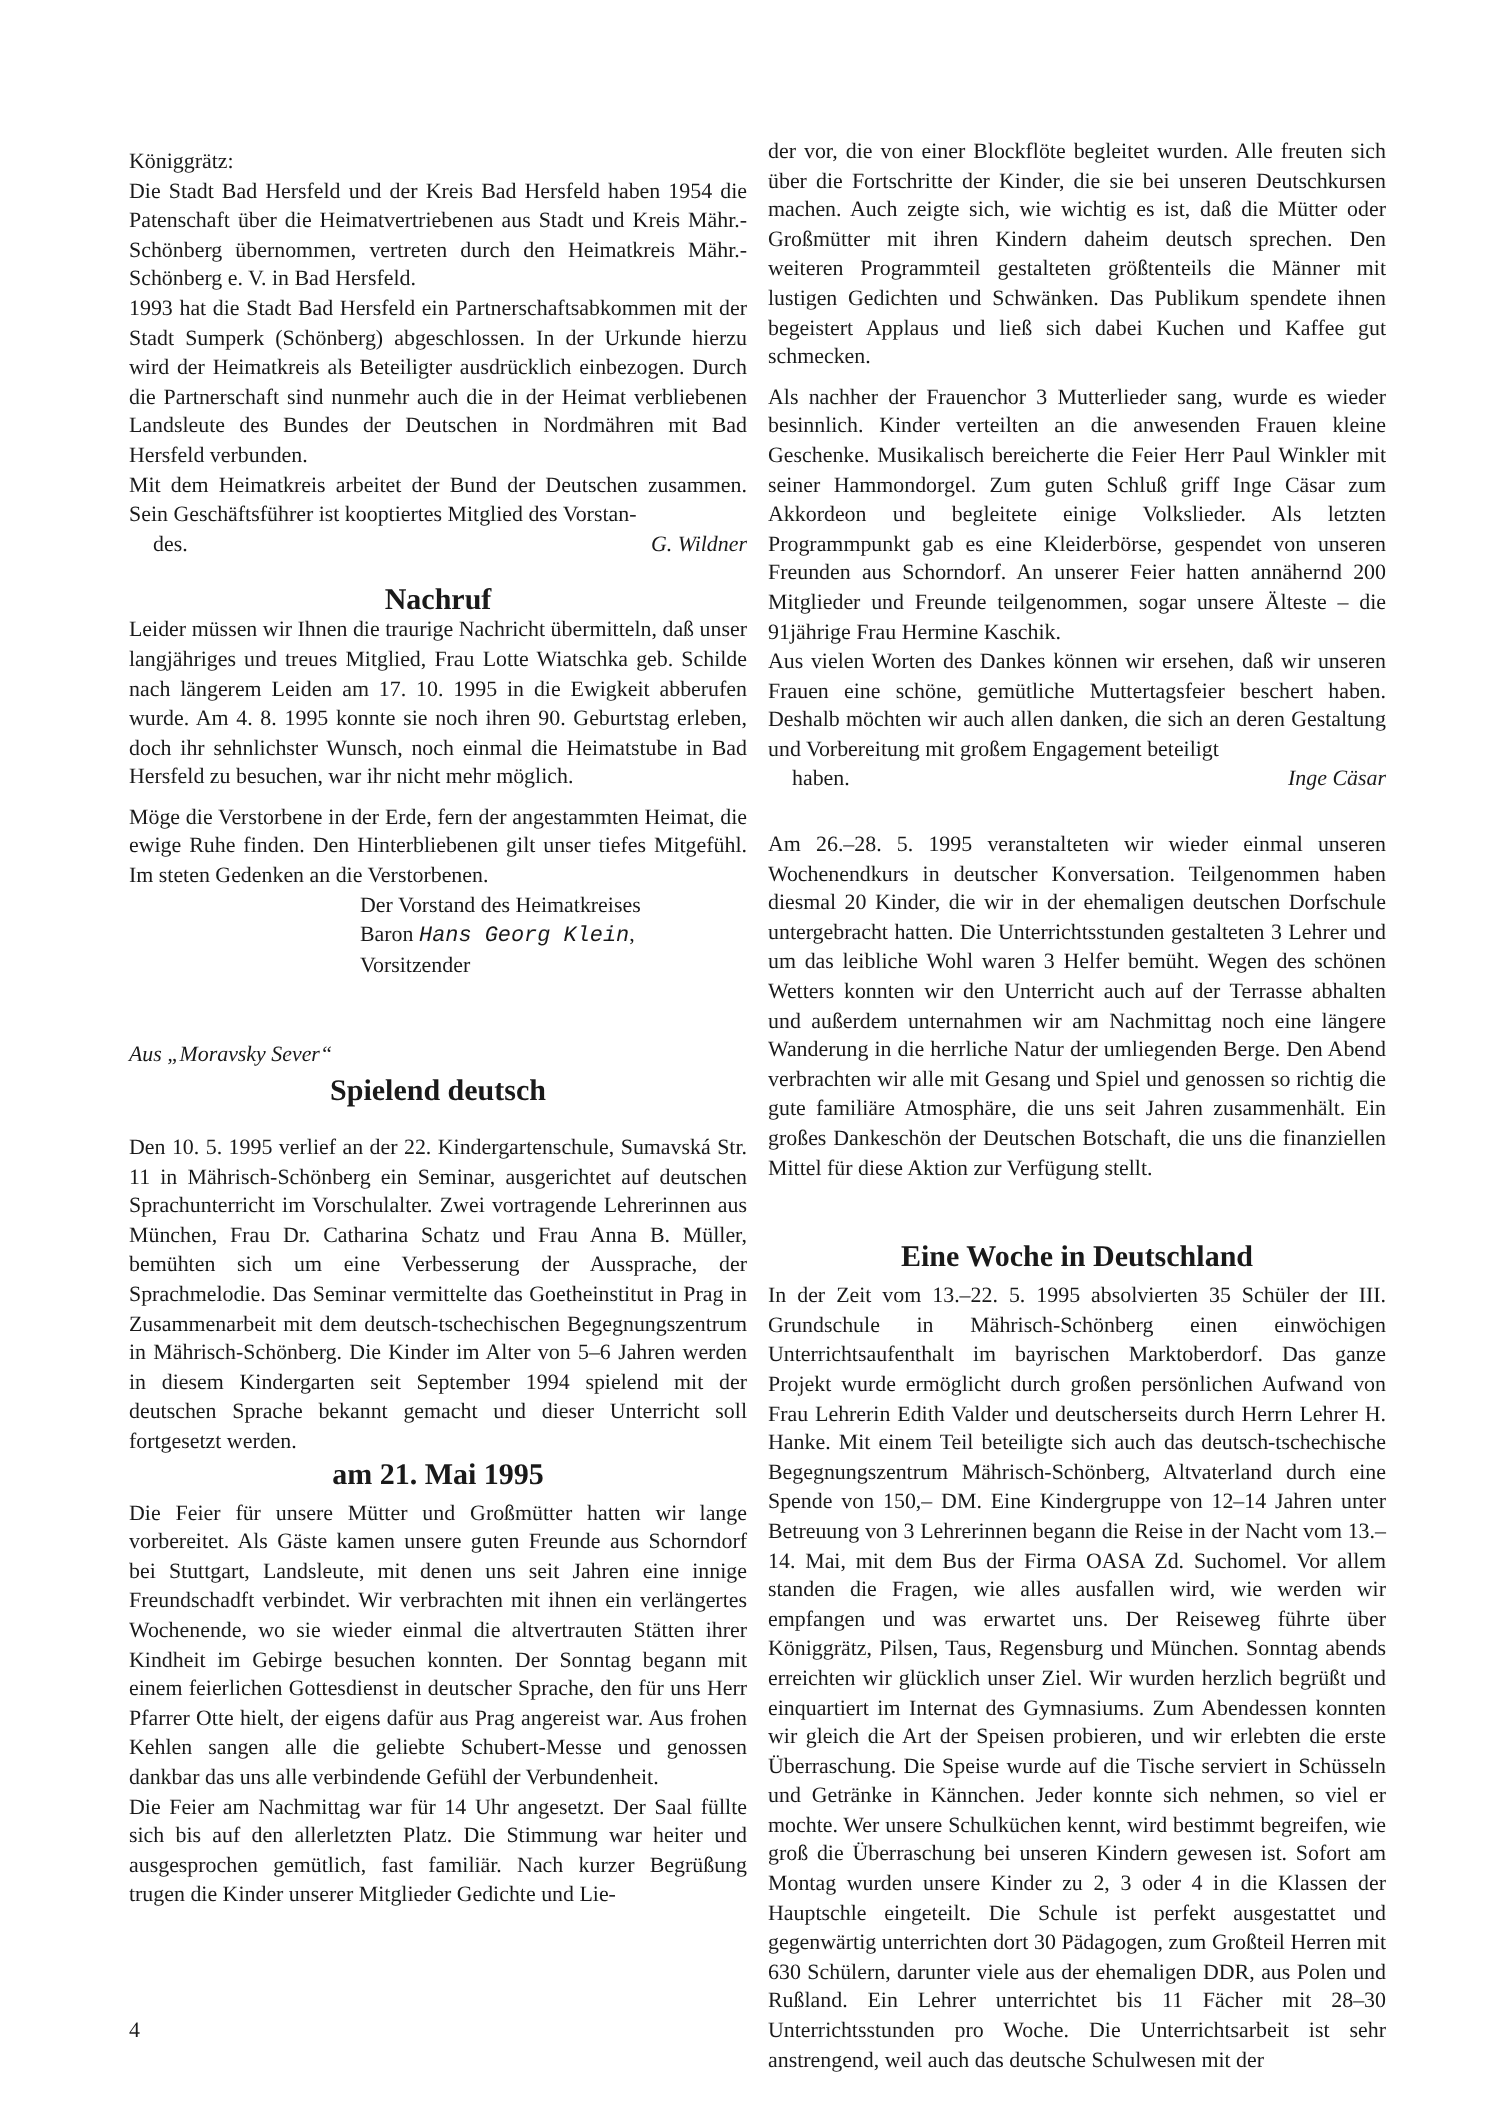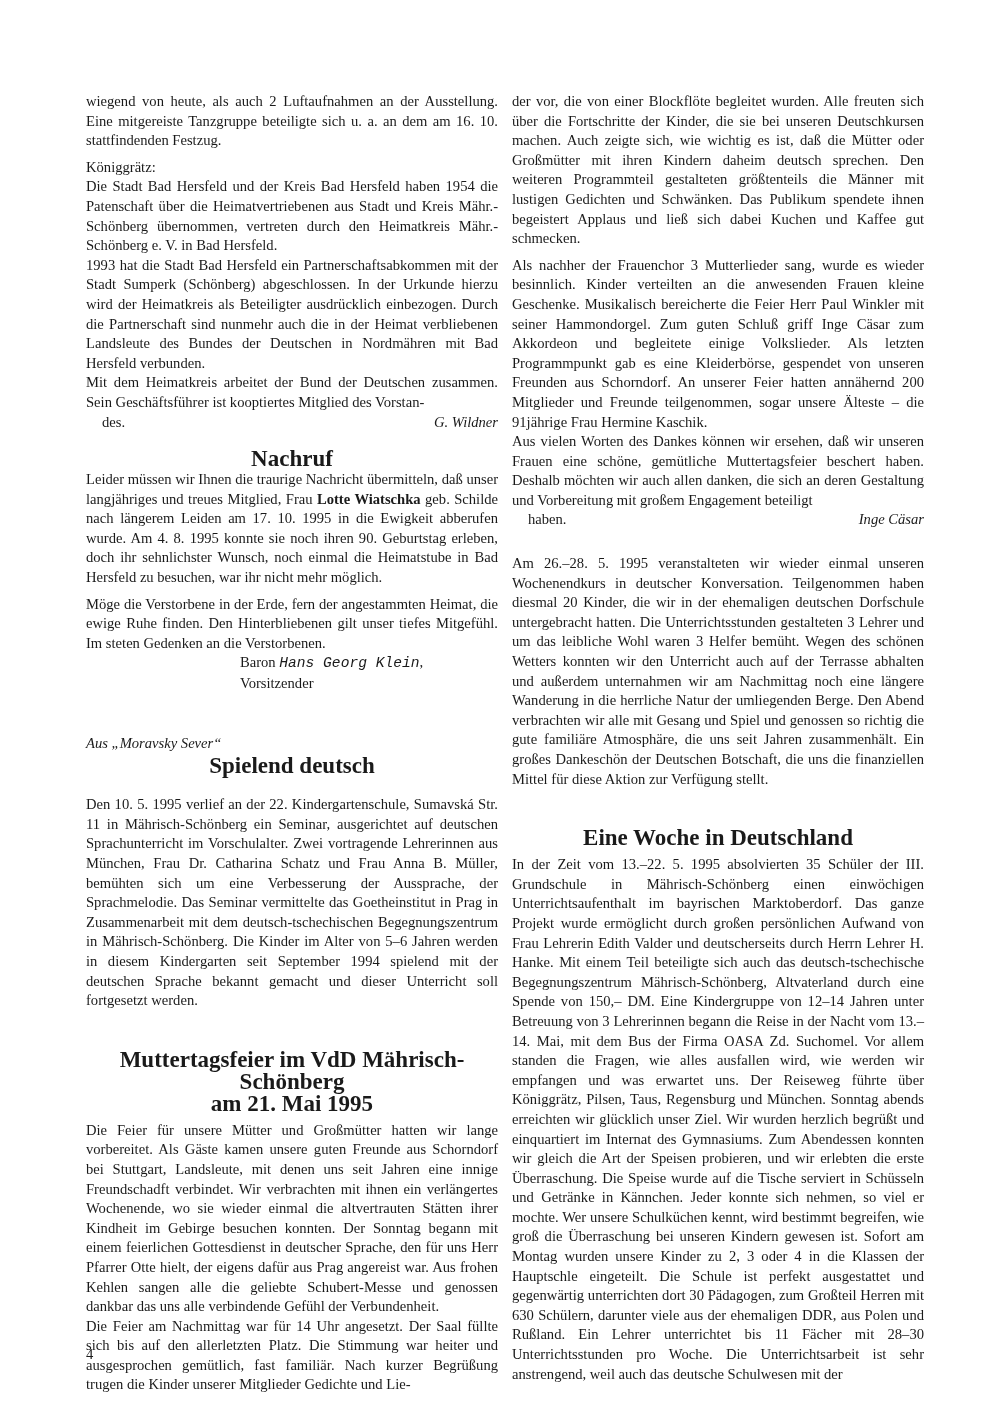--- a/index.html
+++ b/index.html
@@ -11,58 +11,57 @@
     .col {
       position: absolute; top: 92px; width: 412px;
       font-size: 14.6px; line-height: 19.6px;
       text-align: justify; hyphens: manual;
     }
     .col-left { left: 86px; }
     .col-right { left: 512px; }
     p { margin: 0; }
     p.gap { margin-top: 7px; }
     .heading {
-      font-weight: bold; text-align: center; font-size: 23px; line-height: 22px;
+      font-weight: bold; text-align: center; font-size: 20px; line-height: 22px;
       margin: 0;
     }
     .sig-line { display: flex; justify-content: space-between; margin-left: 16px; }
     .sig { font-style: italic; }
     .block-right { padding-left: 154px; text-align: left; }
     .source { text-align: left; }
     .page-num {
       position: absolute; left: 86px; top: 1346px; font-size: 14.6px;
     }
-    b { font-weight: bold; }
+    b { font-weight: normal; }
     i { font-style: italic; font-family: Liberation Mono, monospace; }
   </style>
 </head>
 <body>
 
 <div class="col col-left">
-  <p>wiegend von heute, als auch 2 Luftaufnahmen an der Ausstellung. Eine mitgereiste Tanzgruppe beteiligte sich u. a. an dem am 16. 10. stattfindenden Festzug.</p>
 
   <p class="gap">Königgrätz:</p>
   <p>Die Stadt Bad Hersfeld und der Kreis Bad Hersfeld haben 1954 die Patenschaft über die Heimatvertriebenen aus Stadt und Kreis Mähr.-Schönberg übernommen, vertreten durch den Heimatkreis Mähr.-Schönberg e. V. in Bad Hersfeld.</p>
   <p>1993 hat die Stadt Bad Hersfeld ein Partnerschaftsabkommen mit der Stadt Sumperk (Schönberg) abgeschlossen. In der Urkunde hierzu wird der Heimatkreis als Beteiligter ausdrücklich einbezogen. Durch die Partnerschaft sind nunmehr auch die in der Heimat verbliebenen Landsleute des Bundes der Deutschen in Nordmähren mit Bad Hersfeld verbunden.</p>
   <p>Mit dem Heimatkreis arbeitet der Bund der Deutschen zusammen. Sein Geschäftsführer ist kooptiertes Mitglied des Vorstan-</p>
   <div class="sig-line">
     <span>des.</span>
     <span class="sig">G. Wildner</span>
   </div>
 
   <h2 class="heading" style="margin-top:16px;">Nachruf</h2>
   <p><span>Leider müssen wir Ihnen die traurige Nachricht übermitteln, daß unser langjähriges und treues Mitglied, Frau </span><b>Lotte Wiatschka</b><span> geb. Schilde nach längerem Leiden am 17. 10. 1995 in die Ewigkeit abberufen wurde. Am 4. 8. 1995 konnte sie noch ihren 90. Geburtstag erleben, doch ihr sehnlichster Wunsch, noch einmal die Heimatstube in Bad Hersfeld zu besuchen, war ihr nicht mehr möglich.</span></p>
   <p class="gap">Möge die Verstorbene in der Erde, fern der angestammten Heimat, die ewige Ruhe finden. Den Hinterbliebenen gilt unser tiefes Mitgefühl. Im steten Gedenken an die Verstorbenen.</p>
+  <p class="block-right">Der Vorstand des Heimatkreises</p>
   <p class="block-right"><span>Baron </span><i>Hans Georg Klein</i><span>, Vorsitzender</span></p>
 
   <p class="source" style="margin-top:40px;font-style:italic;">Aus „Moravsky Sever“</p>
   <h2 class="heading" style="margin-top:2px;margin-bottom:18px;">Spielend deutsch</h2>
   <p>Den 10. 5. 1995 verlief an der 22. Kindergartenschule, Sumavská Str. 11 in Mährisch-Schönberg ein Seminar, ausgerichtet auf deutschen Sprachunterricht im Vorschulalter. Zwei vortragende Lehrerinnen aus München, Frau Dr. Catharina Schatz und Frau Anna B. Müller, bemühten sich um eine Verbesserung der Aussprache, der Sprachmelodie. Das Seminar vermittelte das Goetheinstitut in Prag in Zusammenarbeit mit dem deutsch-tschechischen Begegnungszentrum in Mährisch-Schönberg. Die Kinder im Alter von 5–6 Jahren werden in diesem Kindergarten seit September 1994 spielend mit der deutschen Sprache bekannt gemacht und dieser Unterricht soll fortgesetzt werden.</p>
 
-  <h2 class="heading" style="margin-top:38px;">Muttertagsfeier im VdD Mährisch-Schönberg</h2>
   <h2 class="heading" style="margin-bottom:6px;">am 21. Mai 1995</h2>
   <p>Die Feier für unsere Mütter und Großmütter hatten wir lange vorbereitet. Als Gäste kamen unsere guten Freunde aus Schorndorf bei Stuttgart, Landsleute, mit denen uns seit Jahren eine innige Freundschadft verbindet. Wir verbrachten mit ihnen ein verlängertes Wochenende, wo sie wieder einmal die altvertrauten Stätten ihrer Kindheit im Gebirge besuchen konnten. Der Sonntag begann mit einem feierlichen Gottesdienst in deutscher Sprache, den für uns Herr Pfarrer Otte hielt, der eigens dafür aus Prag angereist war. Aus frohen Kehlen sangen alle die geliebte Schubert-Messe und genossen dankbar das uns alle verbindende Gefühl der Verbundenheit.</p>
   <p>Die Feier am Nachmittag war für 14 Uhr angesetzt. Der Saal füllte sich bis auf den allerletzten Platz. Die Stimmung war heiter und ausgesprochen gemütlich, fast familiär. Nach kurzer Begrüßung trugen die Kinder unserer Mitglieder Gedichte und Lie-</p>
 </div>
 
 <div class="col col-right">
   <p>der vor, die von einer Blockflöte begleitet wurden. Alle freuten sich über die Fortschritte der Kinder, die sie bei unseren Deutschkursen machen. Auch zeigte sich, wie wichtig es ist, daß die Mütter oder Großmütter mit ihren Kindern daheim deutsch sprechen. Den weiteren Programmteil gestalteten größtenteils die Männer mit lustigen Gedichten und Schwänken. Das Publikum spendete ihnen begeistert Applaus und ließ sich dabei Kuchen und Kaffee gut schmecken.</p>
   <p class="gap">Als nachher der Frauenchor 3 Mutterlieder sang, wurde es wieder besinnlich. Kinder verteilten an die anwesenden Frauen kleine Geschenke. Musikalisch bereicherte die Feier Herr Paul Winkler mit seiner Hammondorgel. Zum guten Schluß griff Inge Cäsar zum Akkordeon und begleitete einige Volkslieder. Als letzten Programmpunkt gab es eine Kleiderbörse, gespendet von unseren Freunden aus Schorndorf. An unserer Feier hatten annähernd 200 Mitglieder und Freunde teilgenommen, sogar unsere Älteste – die 91jährige Frau Hermine Kaschik.</p>
   <p>Aus vielen Worten des Dankes können wir ersehen, daß wir unseren Frauen eine schöne, gemütliche Muttertagsfeier beschert haben. Deshalb möchten wir auch allen danken, die sich an deren Gestaltung und Vorbereitung mit großem Engagement beteiligt</p>
   <div class="sig-line">

